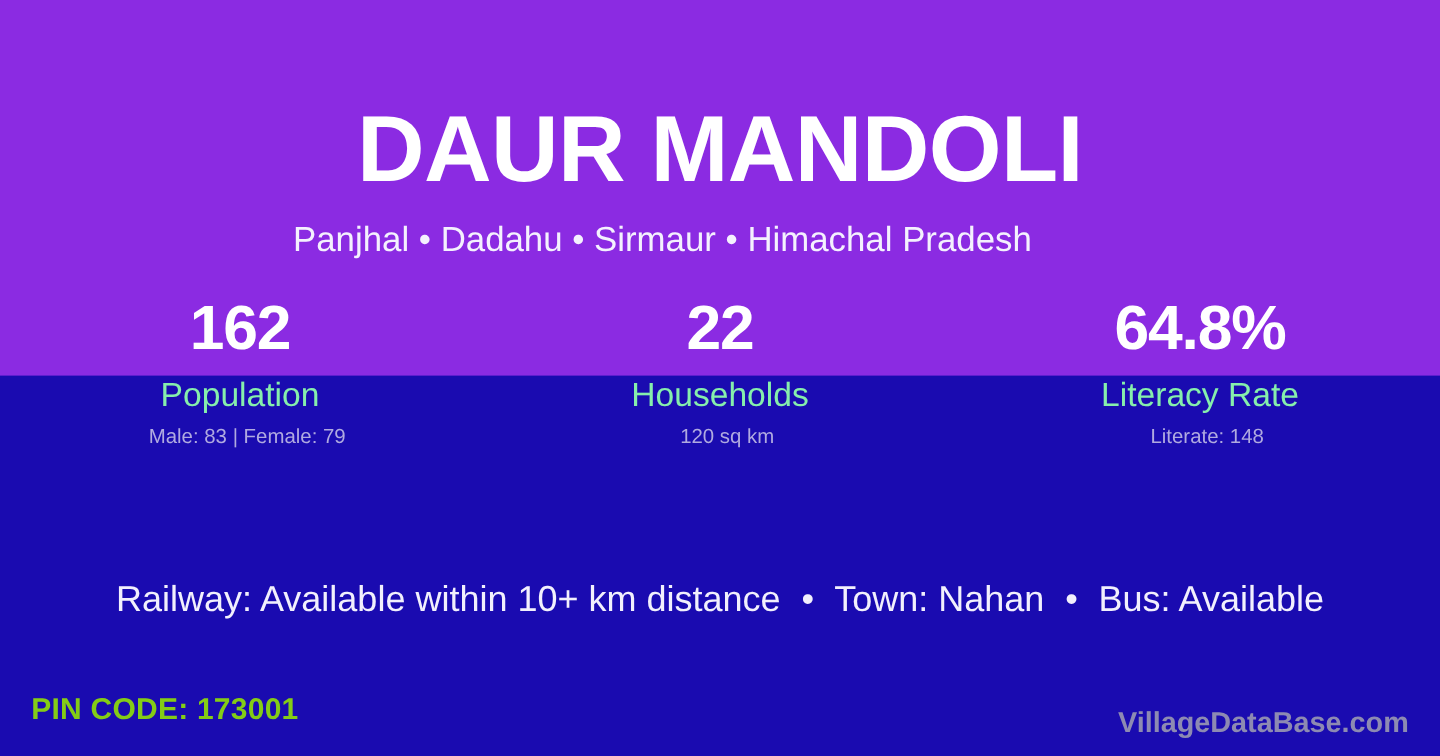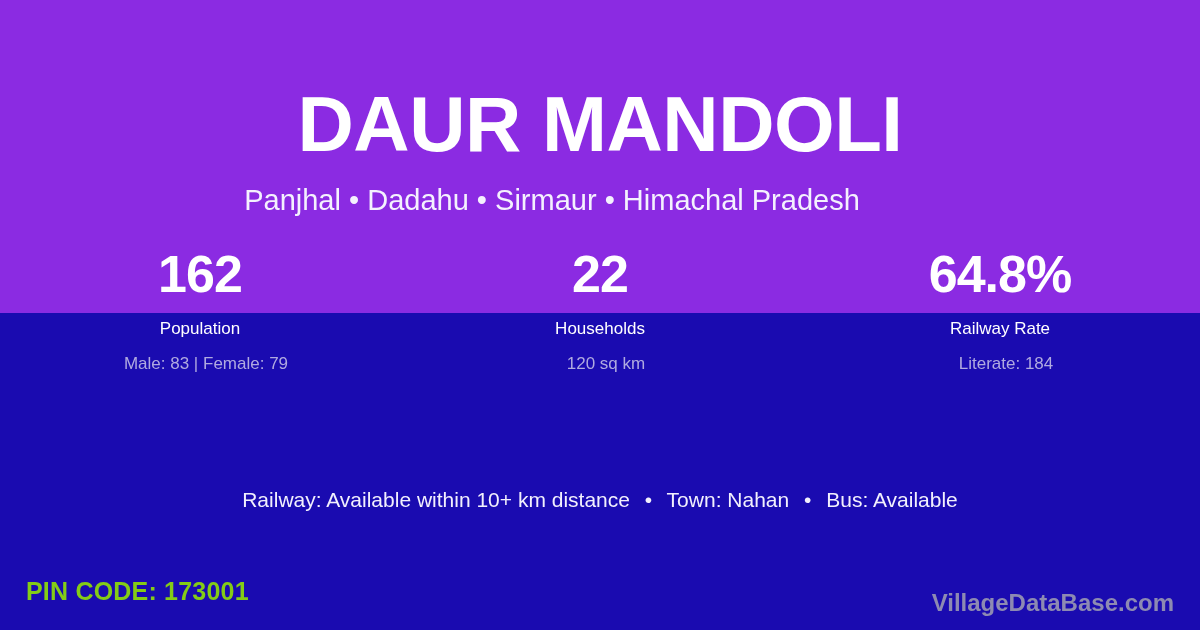--- a/index.html
+++ b/index.html
@@ -83,43 +83,43 @@
     font-size:52px;
     font-weight:bold;
     line-height:62px;
     letter-spacing:-1px;
     color:#ffffff;
   }
 
   .stat-label {
     display:block;
     margin-top:10px;
-    font-size:17px;
+    font-size:28px;
     font-weight:normal;
     line-height:28px;
-    color:#ffffff;
+    color:#86efac;
   }
 
   .stat-sub {
     display:block;
     margin-top:11px;
     font-size:17px;
     font-weight:normal;
     line-height:20px;
     color:#b0aae0;
     padding-left:12px;
   }
 
   
   #amenities-line {
     position:absolute;
     left:0; top:486px;
     width:1200px;
     text-align:center;
-    font-size:21px;
+    font-size:30px;
     line-height:28px;
     color:#f2f0fd;
     white-space:nowrap;
   }
 
   .amenity-sep {
     padding:0 9px;
     color:#f2f0fd;
   }
 
@@ -166,22 +166,22 @@
     </div>
 
     <div class="stat-col">
       <span class="stat-value">22</span>
       <span class="stat-label">Households</span>
       <span class="stat-sub">120 sq km</span>
     </div>
 
     <div class="stat-col">
       <span class="stat-value">64.8%</span>
-      <span class="stat-label">Railway Rate</span>
-      <span class="stat-sub">Literate: 184</span>
+      <span class="stat-label">Literacy Rate</span>
+      <span class="stat-sub">Literate: 148</span>
     </div>
 
   </div>
 
   <div id="amenities-line">
     <span>Railway: Available within 10+ km distance</span>
     <span class="amenity-sep">•</span>
     <span>Town: Nahan</span>
     <span class="amenity-sep">•</span>
     <span>Bus: Available</span>

